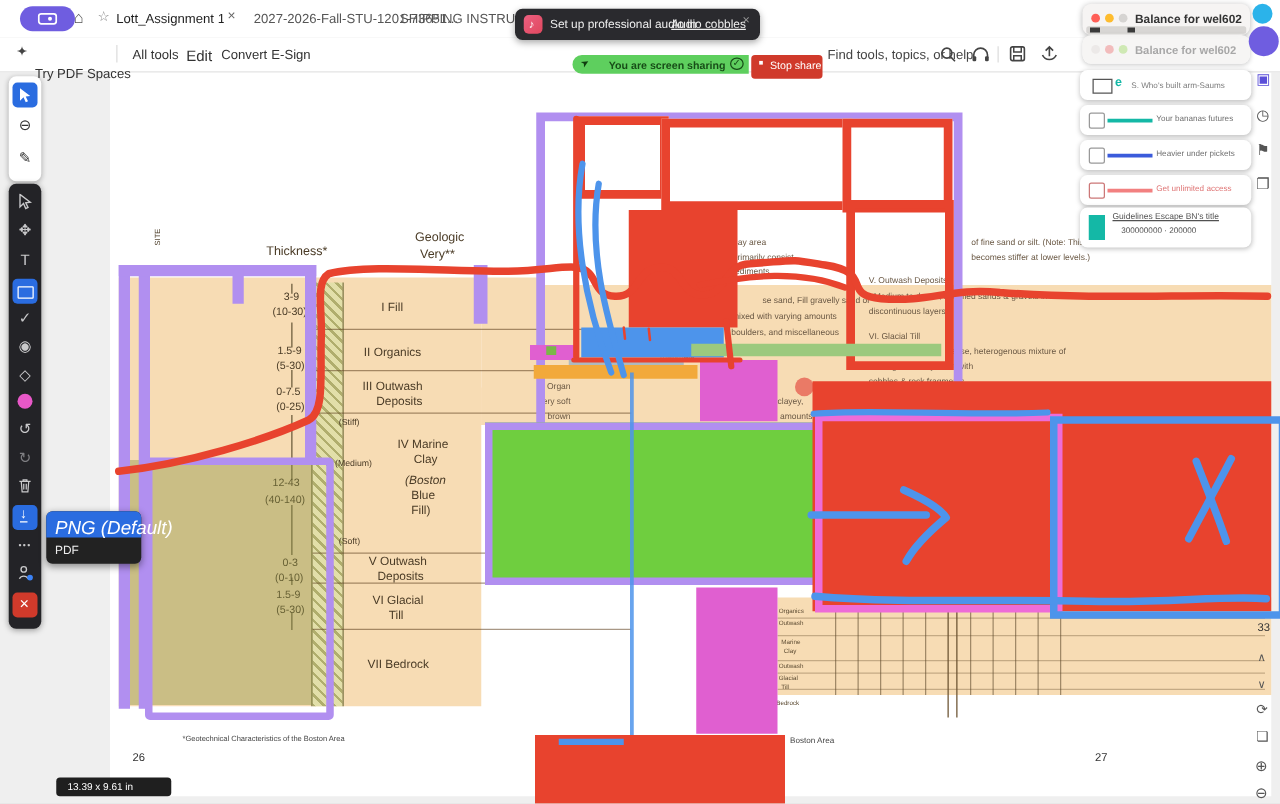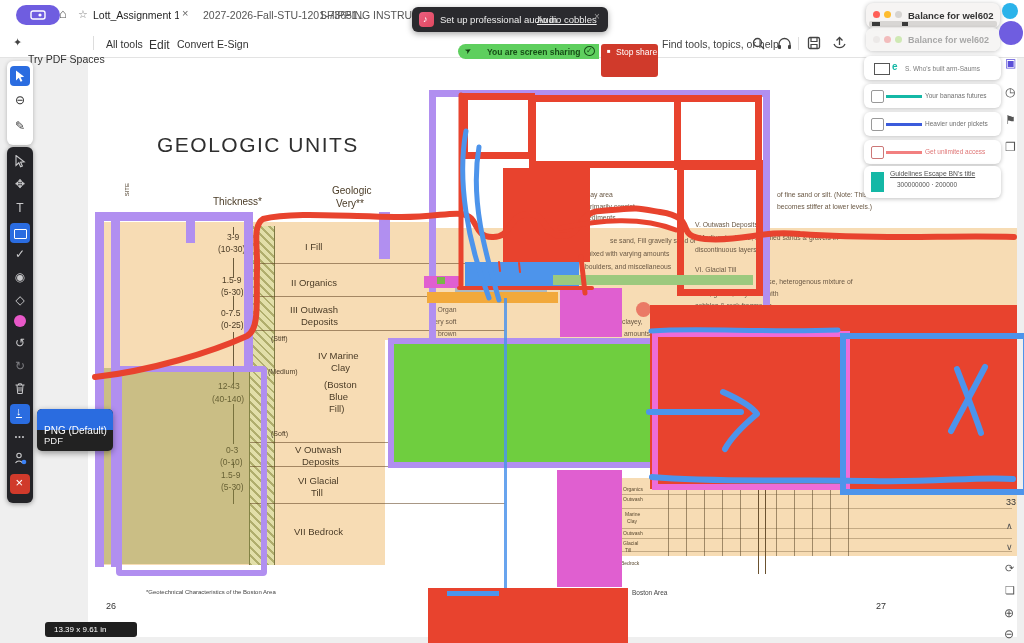--- a/index.html
+++ b/index.html
@@ -45,21 +45,20 @@
   <div class="rowline" style="left:250px;top:503px;width:255px;"></div>
 
   <div class="abs" style="left:233px;top:227px;width:1px;height:8px;background:#6b5a3a;"></div>
   <div class="abs" style="left:233px;top:258px;width:1px;height:20px;background:#6b5a3a;"></div>
   <div class="abs" style="left:233px;top:296px;width:1px;height:14px;background:#6b5a3a;"></div>
   <div class="abs" style="left:233px;top:332px;width:1px;height:52px;background:#6b5a3a;"></div>
   <div class="abs" style="left:233px;top:404px;width:1px;height:40px;background:#6b5a3a;"></div>
   <div class="abs" style="left:233px;top:462px;width:1px;height:6px;background:#6b5a3a;"></div>
   <div class="abs" style="left:233px;top:490px;width:1px;height:14px;background:#6b5a3a;"></div>
 
-  <span class="t doc" style="left:157px;top:133px;font-size:21px;letter-spacing:1.5px;color:#2f2f2f;">GEOLOGIC UNITS</span>
   <span class="t doc" style="left:124px;top:183px;font-size:6px;writing-mode:vertical-rl;transform:rotate(180deg);">SITE</span>
   <span class="t doc" style="left:213px;top:196px;font-size:10px;">Thickness*</span>
   <span class="t doc" style="left:332px;top:185px;font-size:10px;">Geologic</span>
   <span class="t doc" style="left:336px;top:198px;font-size:10px;">Very**</span>
 
   <span class="t doc" style="left:227px;top:232px;font-size:8.5px;">3-9</span>
   <span class="t doc" style="left:218px;top:244px;font-size:8.5px;">(10-30)</span>
   <span class="t doc" style="left:222px;top:275px;font-size:8.5px;">1.5-9</span>
   <span class="t doc" style="left:221px;top:287px;font-size:8.5px;">(5-30)</span>
   <span class="t doc" style="left:221px;top:308px;font-size:8.5px;">0-7.5</span>
@@ -70,21 +69,21 @@
   <span class="t doc" style="left:220px;top:457px;font-size:8.5px;">(0-10)</span>
   <span class="t doc" style="left:221px;top:470px;font-size:8.5px;">1.5-9</span>
   <span class="t doc" style="left:221px;top:482px;font-size:8.5px;">(5-30)</span>
 
   <span class="t doc" style="left:305px;top:241px;font-size:9.5px;">I Fill</span>
   <span class="t doc" style="left:291px;top:277px;font-size:9.5px;">II Organics</span>
   <span class="t doc" style="left:290px;top:304px;font-size:9.5px;">III Outwash</span>
   <span class="t doc" style="left:301px;top:316px;font-size:9.5px;">Deposits</span>
   <span class="t doc" style="left:318px;top:350px;font-size:9.5px;">IV Marine</span>
   <span class="t doc" style="left:331px;top:362px;font-size:9.5px;">Clay</span>
-  <span class="t doc" style="left:324px;top:379px;font-size:9.5px;">(Boston</span>
+  <span class="t doc" style="left:324px;top:379px;font-size:9.5px;font-style:italic;">(Boston</span>
   <span class="t doc" style="left:329px;top:391px;font-size:9.5px;">Blue</span>
   <span class="t doc" style="left:329px;top:403px;font-size:9.5px;">Fill)</span>
   <span class="t doc" style="left:295px;top:444px;font-size:9.5px;">V Outwash</span>
   <span class="t doc" style="left:302px;top:456px;font-size:9.5px;">Deposits</span>
   <span class="t doc" style="left:298px;top:475px;font-size:9.5px;">VI Glacial</span>
   <span class="t doc" style="left:311px;top:487px;font-size:9.5px;">Till</span>
   <span class="t doc" style="left:294px;top:526px;font-size:9.5px;">VII Bedrock</span>
 
   <span class="t doc" style="left:271px;top:335px;font-size:7px;">(Stiff)</span>
   <span class="t doc" style="left:268px;top:368px;font-size:7px;">(Medium)</span>
@@ -246,21 +245,21 @@
     <span class="ic" style="left:4px;top:3px;font-size:9px;color:#fff;">♪</span>
   </div>
   <span class="t" style="left:440px;top:14px;font-size:9.5px;color:#eee;z-index:41;">Set up professional audio in</span>
   <span class="t" style="left:537px;top:14px;font-size:9.5px;color:#eee;text-decoration:underline;z-index:41;">Audio cobbles</span>
   <span class="ic" style="left:594px;top:12px;font-size:10px;color:#999;z-index:41;">×</span>
 
   <div class="abs" style="left:458px;top:44px;width:141px;height:15px;background:#5ecf5e;border-radius:8px 0 0 8px;z-index:25;"></div>
   <span class="ic" style="left:465px;top:47px;font-size:8px;color:#0f3d0f;transform:rotate(-30deg);z-index:26;">➤</span>
   <span class="t" style="left:487px;top:47px;font-size:8.5px;font-weight:bold;color:#174d17;z-index:26;">You are screen sharing</span>
   <span class="ic" style="left:584px;top:46px;font-size:8px;color:#174d17;border:1px solid #174d17;border-radius:50%;padding:0 1px;z-index:26;">✓</span>
-  <div class="abs" style="left:601px;top:44px;width:57px;height:33px;background:#d03a2b;border-radius:3px;z-index:25;">
+  <div class="abs" style="left:601px;top:44px;width:57px;height:19px;background:#d03a2b;border-radius:3px;z-index:25;">
     <span class="ic" style="left:6px;top:4px;font-size:6px;color:#fff;">■</span>
     <span class="t" style="left:15px;top:3px;font-size:8.5px;color:#fff;">Stop share</span>
   </div>
 
   <div class="abs" style="left:7px;top:61px;width:26px;height:84px;background:#fff;border-radius:6px;box-shadow:0 1px 4px rgba(0,0,0,.25);z-index:30;">
     <div class="abs" style="left:3px;top:5px;width:20px;height:20px;background:#2a6ce0;border-radius:4px;">
       <svg style="margin:4px 0 0 5px;" width="11" height="13" viewBox="0 0 11 13">
         <path d="M1 0.5 L1 10.5 L3.8 7.8 L5.6 11.8 L7.4 11 L5.6 7.2 L9.2 6.8 Z" fill="#fff"></path>
       </svg>
     </div>
@@ -295,21 +294,21 @@
       <path d="M1.5 11 a4 4 0 0 1 7 0" fill="none" stroke="#c9c9cb" stroke-width="1.1"></path>
       <circle cx="10" cy="10" r="2.3" fill="#3b82f6"></circle>
     </svg>
     <div class="abs" style="left:3px;top:327px;width:20px;height:20px;background:#d03a2b;border-radius:4px;">
       <span class="ic" style="left:5.5px;top:2px;font-size:13px;color:#fff;">×</span>
     </div>
   </div>
 
   <div class="abs" style="left:37px;top:409px;width:76px;height:42px;background:#222;border-radius:5px;box-shadow:0 2px 6px rgba(0,0,0,.4);z-index:31;">
     <div class="abs" style="left:0;top:0;width:76px;height:21px;background:#2a6ce0;border-radius:5px 5px 0 0;">
-      <span class="t" style="left:7px;top:16px;font-size:10px;color:#fff;">PNG (Default)</span>
+      <span class="t" style="left:7px;top:5px;font-size:15px;color:#fff;font-style:italic;">PNG (Default)</span>
     </div>
     <div class="abs" style="left:0;top:21px;width:76px;height:21px;">
       <span class="t" style="left:7px;top:5px;font-size:9.5px;color:#eee;">PDF</span>
     </div>
   </div>
 
   <div class="abs" style="left:45px;top:622px;width:92px;height:15px;background:#1f1f1f;border-radius:3px;z-index:30;">
     <span class="t" style="left:9px;top:3px;font-size:8px;color:#fff;">13.39 x 9.61 in</span>
   </div>
 

